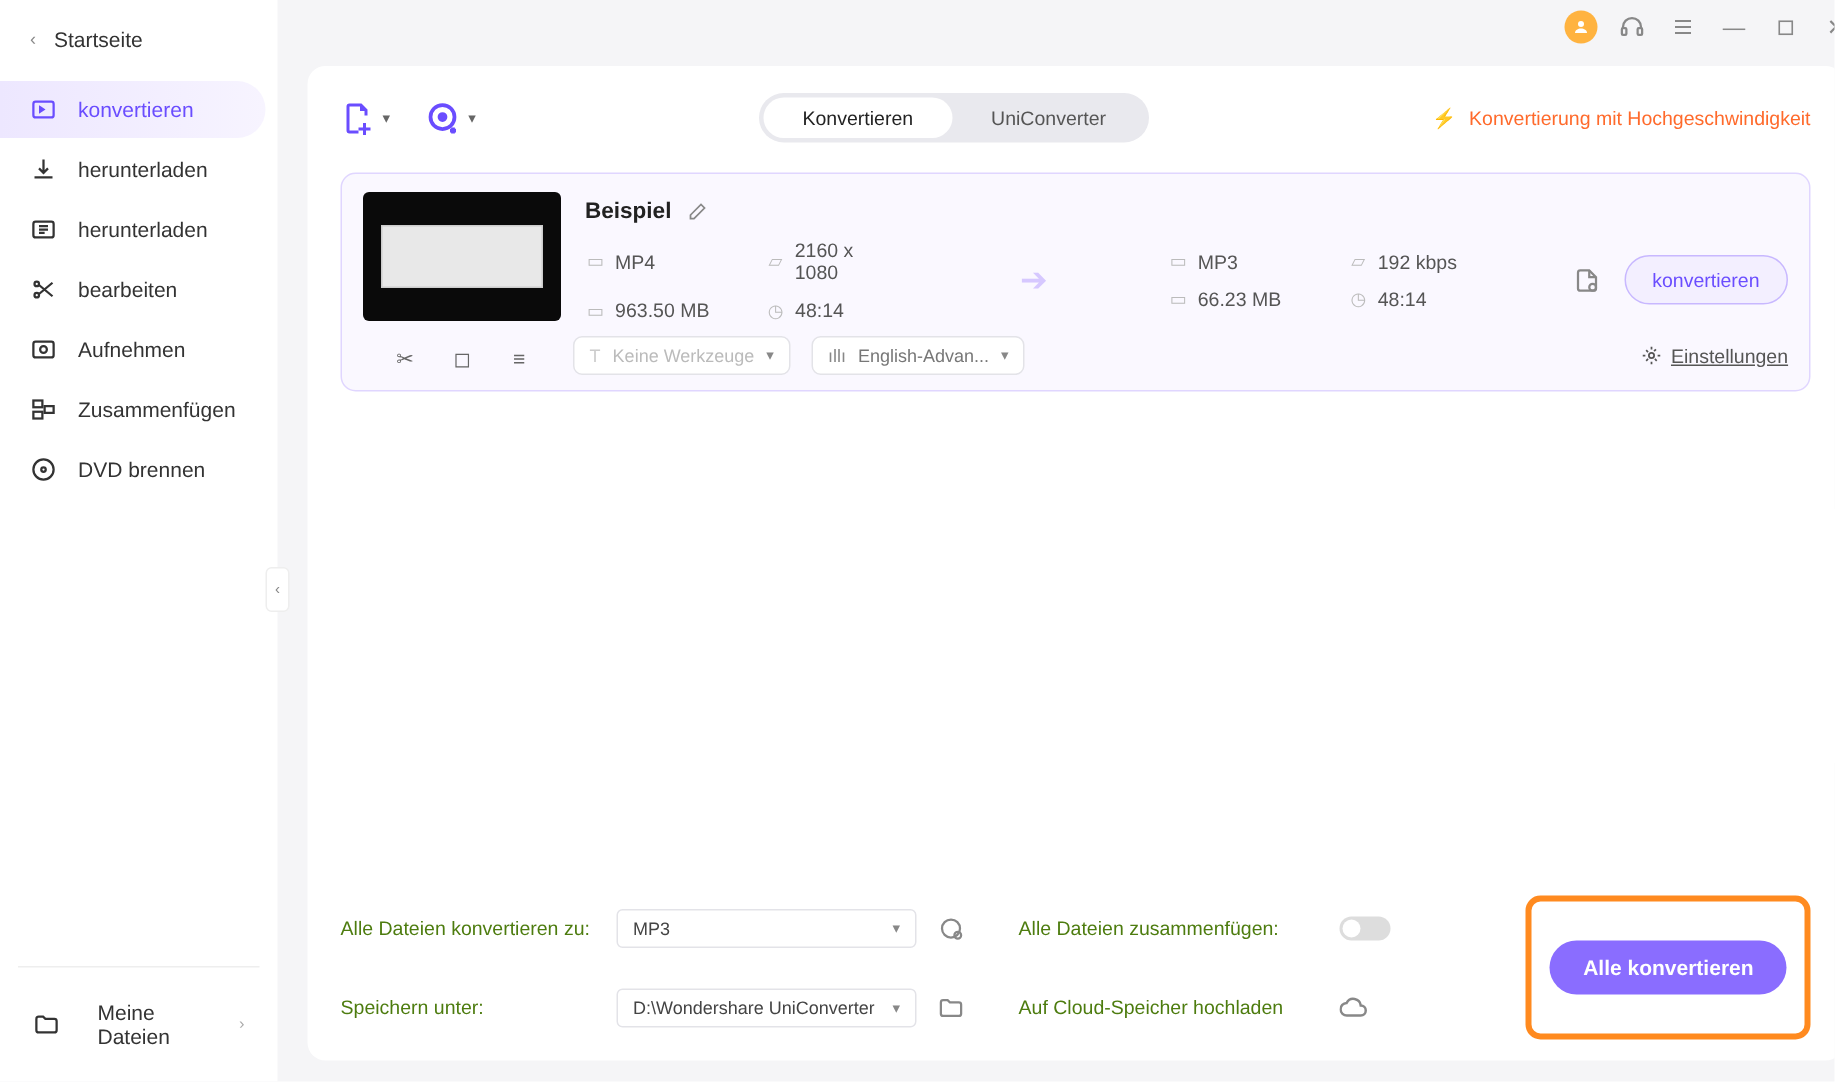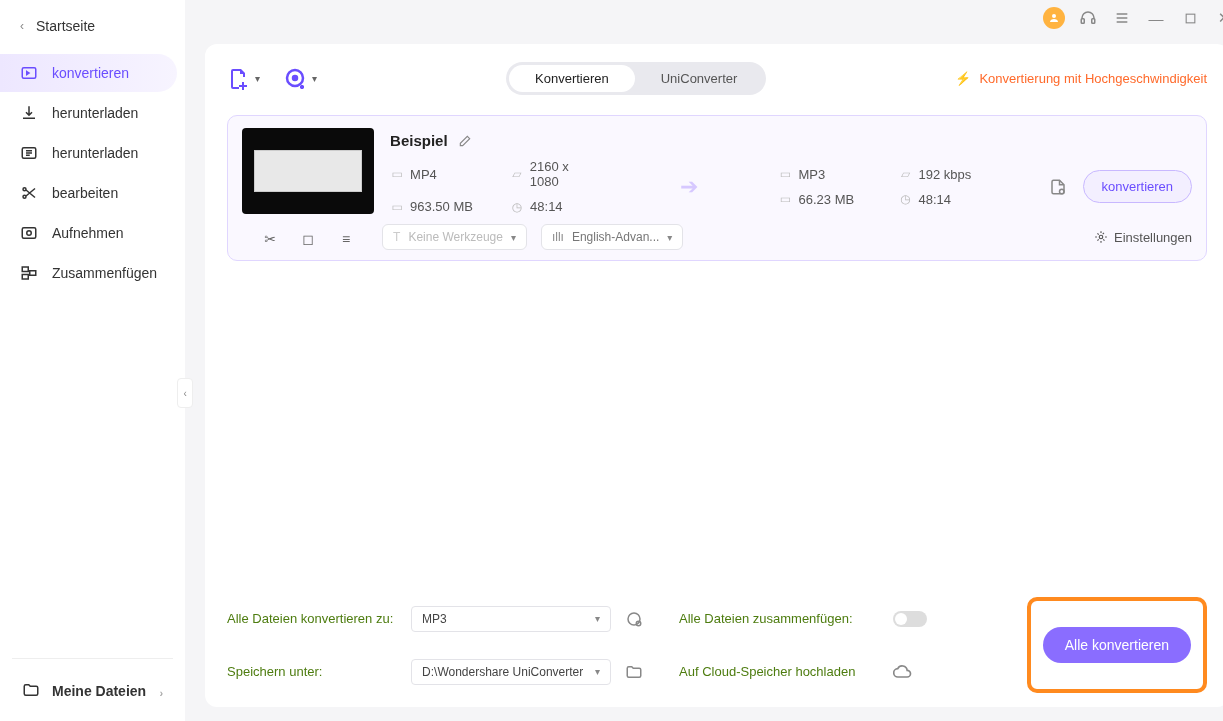--- a/index.html
+++ b/index.html
@@ -8,21 +8,21 @@
 
 .sidebar { width: 205px; background: #fff; display: flex; flex-direction: column; position: relative; }
 .sidebar-header { display: flex; align-items: center; padding: 18px 20px 10px; gap: 12px; font-size: 14px; color: #333; }
 .sidebar-header .back { color: #888; cursor: pointer; font-size: 12px; }
 .sidebar-list { flex: 1; padding-top: 8px; }
 .sidebar-item { display: flex; align-items: center; gap: 14px; padding: 10px 20px; font-size: 14px; color: #333; cursor: pointer; border-radius: 0 20px 20px 0; margin: 2px 8px 2px 0; }
 .sidebar-item.active { background: linear-gradient(90deg, #ede7ff 0%, #f7f4ff 100%); color: #6a4dff; }
 .sidebar-item .icon { width: 18px; height: 18px; display: flex; align-items: center; justify-content: center; }
 .sidebar-collapse { position: absolute; right: -8px; top: 378px; width: 16px; height: 30px; background: #fff; border: 1px solid #eee; border-radius: 4px; display:flex; align-items:center; justify-content:center; font-size:10px; color:#888; cursor:pointer;}
 .sidebar-footer { padding: 14px 0; border-top: 1px solid #eee; margin: 0 12px; }
-.my-files { display: flex; align-items: flex-end; gap: 12px; padding: 8px 10px; font-size: 14px; color: #333; cursor: pointer; font-weight: bold; }
+.my-files { display: flex; align-items: center; gap: 25px; padding: 8px 10px; font-size: 14px; color: #333; cursor: pointer; }
 
 
 .main { flex: 1; display: flex; flex-direction: column; }
 .titlebar { height: 36px; display: flex; justify-content: flex-end; align-items: center; gap: 12px; padding: 0 14px; }
 .titlebar .tb-icon { width: 22px; height: 22px; display:flex; align-items:center; justify-content:center; color:#888; cursor:pointer; font-size:15px;}
 .titlebar .avatar { width:22px; height:22px; border-radius:50%; background:#ffb340; display:flex; align-items:center; justify-content:center; color:#fff; font-size:11px;}
 
 .content-card { margin: 8px 20px 14px 20px; background: #fff; border-radius: 12px; flex: 1; display: flex; flex-direction: column; padding: 18px 22px 14px; }
 .toolbar { display: flex; align-items: center; }
 .toolbar-left { display:flex; gap: 24px; align-items:center; }
@@ -52,33 +52,33 @@
 .file-actions { display:flex; align-items:center; gap: 16px; margin-left:auto; }
 .queue-icon { color:#888; cursor:pointer; font-size:16px; }
 .convert-btn { border:1px solid #c8b8ff; background:#f3efff; color:#6a4dff; padding: 8px 18px; border-radius: 20px; font-size:13px; cursor:pointer; }
 
 .file-tools { display:flex; align-items:center; gap: 14px; margin-top: 10px; padding-top:0; }
 .tool-icons { display:flex; gap:22px; padding: 4px 14px 0 20px; }
 .tool-icon { color:#666; cursor:pointer; font-size:14px; width:16px; text-align:center; }
 .dropdown { border:1px solid #e3e3e8; border-radius:6px; padding: 5px 10px; font-size:12px; color:#777; display:flex; align-items:center; gap:8px; cursor:pointer; background:#fff; }
 .dropdown.subtitle { color:#bbb; min-width: 130px; }
 .dropdown .dd-caret { margin-left:auto; color:#888; font-size:10px; }
-.settings-link { margin-left:auto; display:flex; align-items:center; gap:6px; font-size:13px; color:#555; cursor:pointer; }
+.settings-link { margin-left:auto; display:flex; align-items:center; gap:6px; font-size:13px; color:#555; cursor:pointer;text-decoration:underline; }
 
 
 .bottom-bar { margin-top:auto; padding-top: 12px; display:grid; grid-template-columns: 170px 200px 40px 200px 100px 1fr; grid-template-rows: auto auto; gap: 10px 14px; align-items:center; font-size:13px; color:#444; }
 .bb-label { color:#4d7c0f; }
 .bb-select { border:1px solid #e3e3e8; border-radius:4px; padding:5px 10px; font-size:12px; display:flex; align-items:center; background:#fff; cursor:pointer; }
 .bb-select .dd-caret { margin-left:auto; color:#888; font-size:10px;}
 .bb-icon { color:#888; cursor:pointer; font-size:15px; }
 .toggle { width:34px; height:16px; background:#ddd; border-radius:10px; position:relative; cursor:pointer; }
 .toggle::after { content:""; position:absolute; left:2px; top:2px; width:12px; height:12px; background:#fff; border-radius:50%; }
 .convert-all-wrap { grid-row: 1 / span 2; grid-column: 6; display:flex; justify-content:flex-end; align-items:center; }
 .convert-all-box { border: 4px solid #ff8a1f; border-radius: 10px; padding: 26px 12px; }
-.convert-all-btn { background:#8a6dff; color:#fff; border:none; padding: 10px 22px; border-radius: 22px; font-size:14px; cursor:pointer; }
+.convert-all-btn { background:#8a6dff; color:#fff; border:none; padding: 10px 22px; border-radius: 22px; font-size:14px; cursor:pointer;font-weight:bold; }
 
 svg { display:block; }
 </style>
 </head>
 <body>
 
 <div class="sidebar">
   <div class="sidebar-header">
     <span class="back">‹</span>
     <span>Startseite</span>
@@ -131,20 +131,29 @@
     </div>
     <div class="sidebar-item">
       <span class="icon">
           <svg width="18" height="18" viewBox="0 0 24 24" fill="none" stroke="currentColor" stroke-width="2">
             <rect x="3" y="4" width="8" height="6"></rect>
             <rect x="3" y="14" width="8" height="6"></rect>
             <rect x="13" y="9" width="8" height="6"></rect>
           </svg>
         </span>
       <span>Zusammenfügen</span>
+    </div>
+    <div class="sidebar-item">
+      <span class="icon">
+          <svg width="18" height="18" viewBox="0 0 24 24" fill="none" stroke="currentColor" stroke-width="2">
+            <circle cx="12" cy="12" r="9"></circle>
+            <circle cx="12" cy="12" r="2"></circle>
+          </svg>
+        </span>
+      <span>DVD brennen</span>
     </div>
   </div>
   <div class="sidebar-collapse">‹</div>
   <div class="sidebar-footer">
     <div class="my-files">
       <span class="icon">
           <svg width="18" height="18" viewBox="0 0 24 24" fill="none" stroke="currentColor" stroke-width="2">
             <path d="M3 7a2 2 0 012-2h4l2 2h8a2 2 0 012 2v8a2 2 0 01-2 2H5a2 2 0 01-2-2V7z"></path>
           </svg>
         </span>

